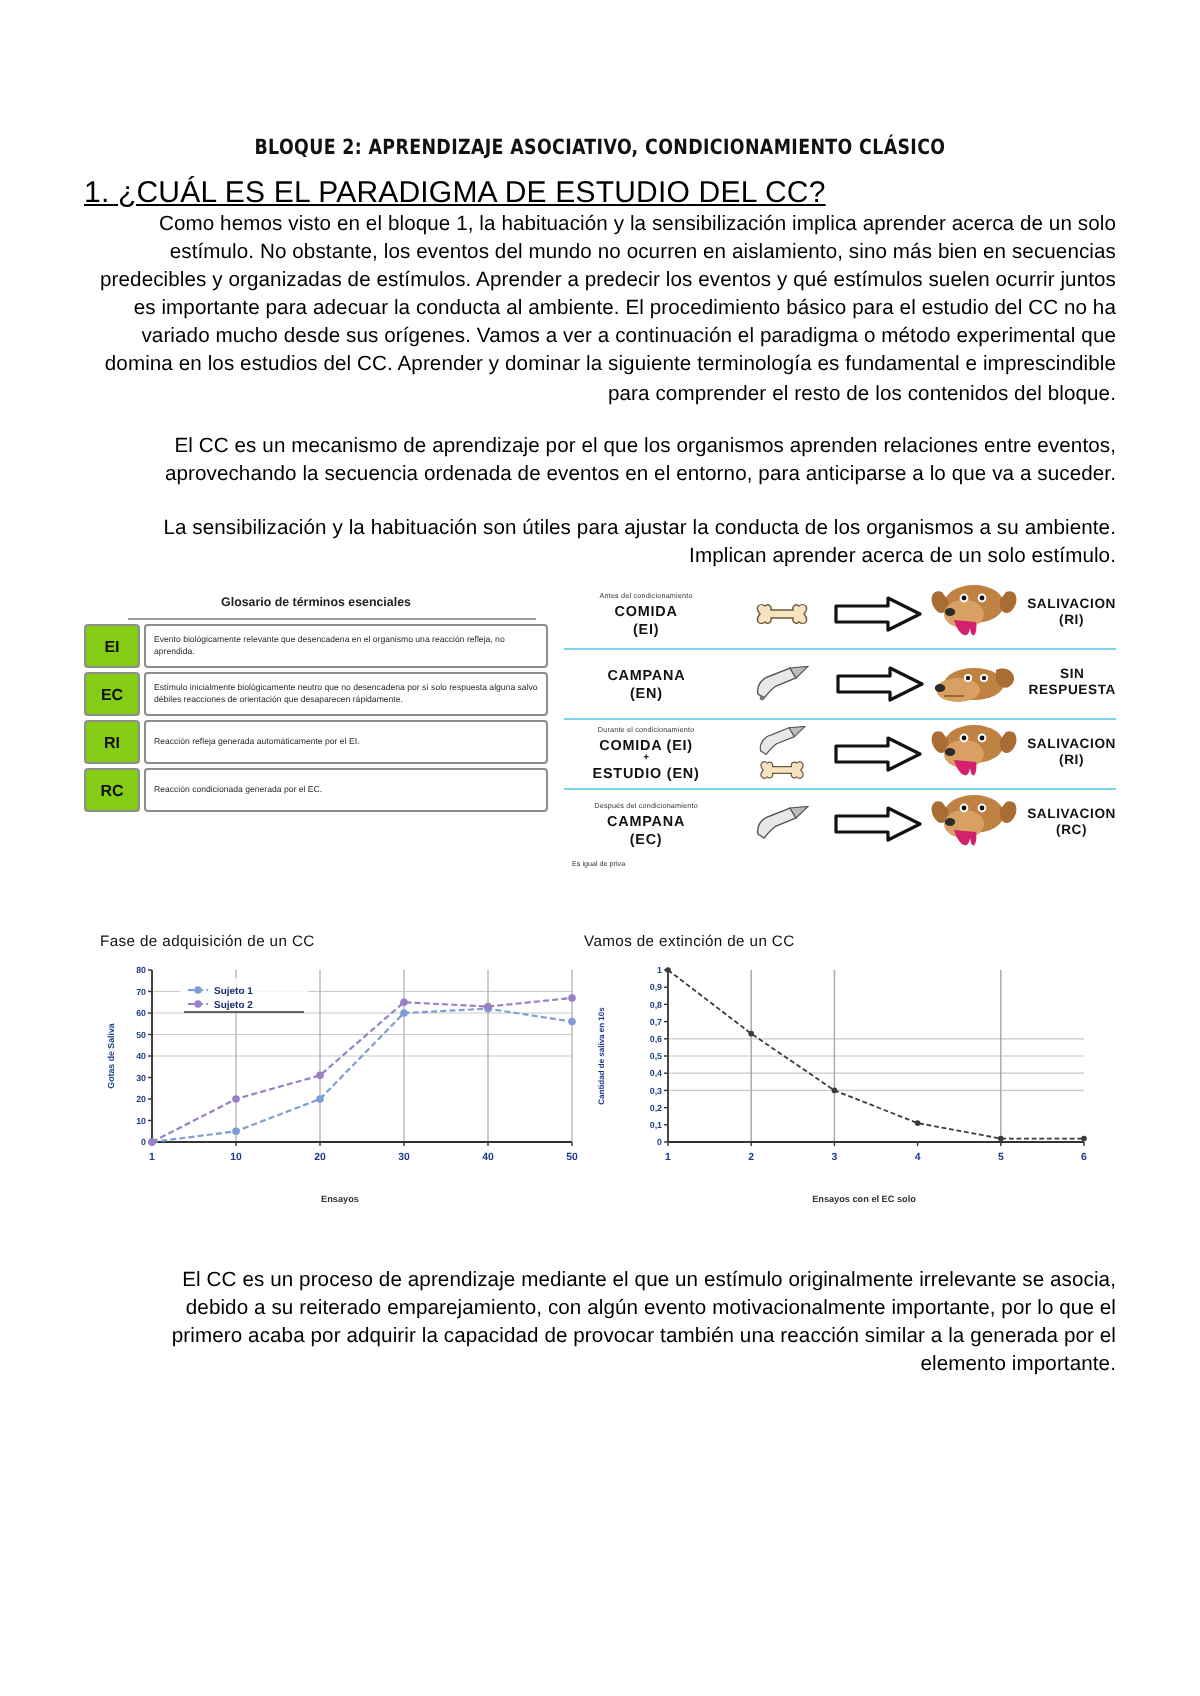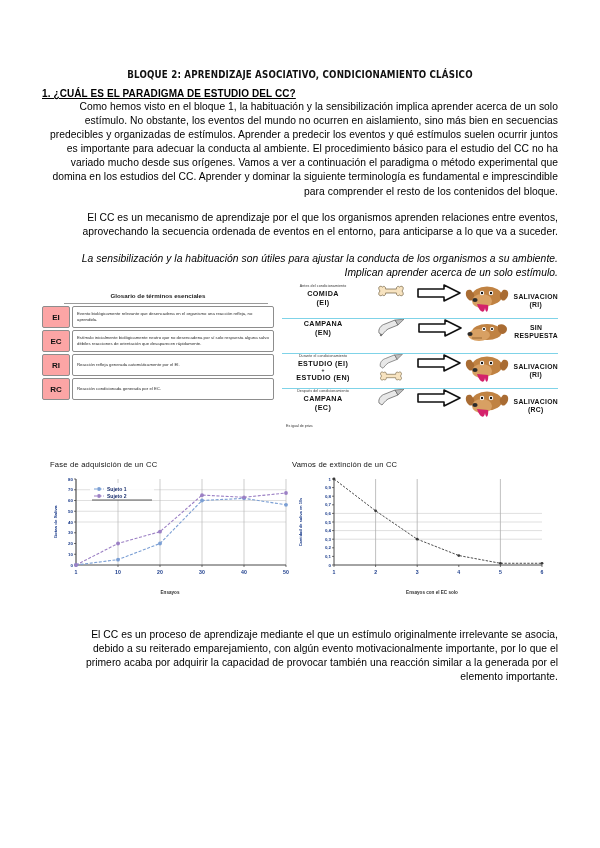--- a/index.html
+++ b/index.html
@@ -11,54 +11,54 @@
   .page{position:relative;width:600px;height:848px;padding:0;box-sizing:border-box;}
 
   .doc-title{
     text-align:center;font-size:10.5px;font-weight:bold;letter-spacing:.2px;
     margin:68px 0 8px 0;color:#111;
     font-family:"DejaVu Sans Condensed","Liberation Sans",sans-serif;
     transform:scaleX(.92);
   }
   .content{padding:0 42px 0 42px;}
   .heading{
-    font-size:10px;font-weight:bold;text-decoration:underline;
+    font-size:15px;font-weight:normal;text-decoration:underline;
     margin:0 0 1px 0;letter-spacing:.1px;
   }
   p.body{
     font-size:10.3px;line-height:14.1px;margin:0 0 12.5px 0;text-align:right;
     letter-spacing:.05px;
   }
-  p.tight{margin-bottom:0;font-style:italic;}
+  p.tight{margin-bottom:0;}
 
   
   .figband{position:relative;margin:6px 0 0 0;height:160px;}
 
   .glossary{position:absolute;left:0px;top:0px;width:232px;}
   .glossary-title{
     font-size:6.2px;font-weight:bold;text-align:center;margin:6px 0 4px 0;color:#222;
   }
   .gl-topline{border-top:1px solid #9a9a9a;margin:0 6px 0 22px;}
   .gl-row{display:flex;align-items:stretch;margin-top:2px;}
   .gl-tag{
     width:26px;min-height:20px;border:1px solid #8d8d8d;border-radius:2px;
     display:flex;align-items:center;justify-content:center;
-    font-size:8px;font-weight:bold;background:#fca5a5;color:#111;margin-right:2px;
+    font-size:8px;font-weight:bold;background:#84cc16;color:#111;margin-right:2px;
   }
   .gl-def{
     flex:1;border:1px solid #8d8d8d;border-radius:2px;background:#fff;
     font-size:4.3px;line-height:6.2px;padding:3px 4px;color:#2a2a2a;
     display:flex;align-items:center;
   }
   .gl-def span{display:block;}
 
   
   .cond{position:absolute;left:240px;top:-2px;width:276px;}
   .cond-row{
-    display:flex;align-items:flex-start;min-height:34px;position:relative;
+    display:flex;align-items:center;min-height:34px;position:relative;
     border-bottom:1.4px solid #7fd3e8;
   }
   .cond-row.last{border-bottom:none;}
   .cond-left{width:96px;text-align:center;position:relative;}
   .cond-sup{font-size:3.6px;color:#333;letter-spacing:.1px;line-height:5px;}
   .cond-stim{font-size:7.2px;font-weight:bold;letter-spacing:.4px;line-height:9px;color:#111;}
   .cond-plus{font-size:5px;font-weight:bold;line-height:5px;}
   .cond-mid{width:62px;display:flex;align-items:center;justify-content:center;gap:2px;}
   .cond-arrowcell{width:52px;display:flex;align-items:center;justify-content:center;}
   .cond-right{flex:1;display:flex;align-items:center;}
@@ -192,21 +192,21 @@
             </div>
             <div class="resp">
               <span>SIN RESPUESTA</span>
             </div>
           </div>
         </div>
 
         <div class="cond-row">
           <div class="cond-left">
             <div class="cond-sup">Durante el condicionamiento</div>
-            <div class="cond-stim">ESTUDIO (EI)</div>
+            <div class="cond-stim">COMIDA (EI)</div>
             <div class="cond-plus">+</div>
             <div class="cond-stim">ESTUDIO (EN)</div>
           </div>
           <div class="cond-mid">
             <div style="display:flex;flex-direction:column;align-items:center;">
               <svg width="30" height="16" viewBox="0 0 32 18">
                 <path d="M4 14 C3 10 6 6 10 5 L20 1 L23 6 L13 10 C10 12 8 15 7 16 Z" fill="#e8e8e8" stroke="#555" stroke-width="0.7"></path>
                 <path d="M20 1 L29 0.2 L23 6 Z" fill="#bdbdbd" stroke="#555" stroke-width="0.6"></path>
               </svg>
               <svg width="28" height="12" viewBox="0 0 30 14">

